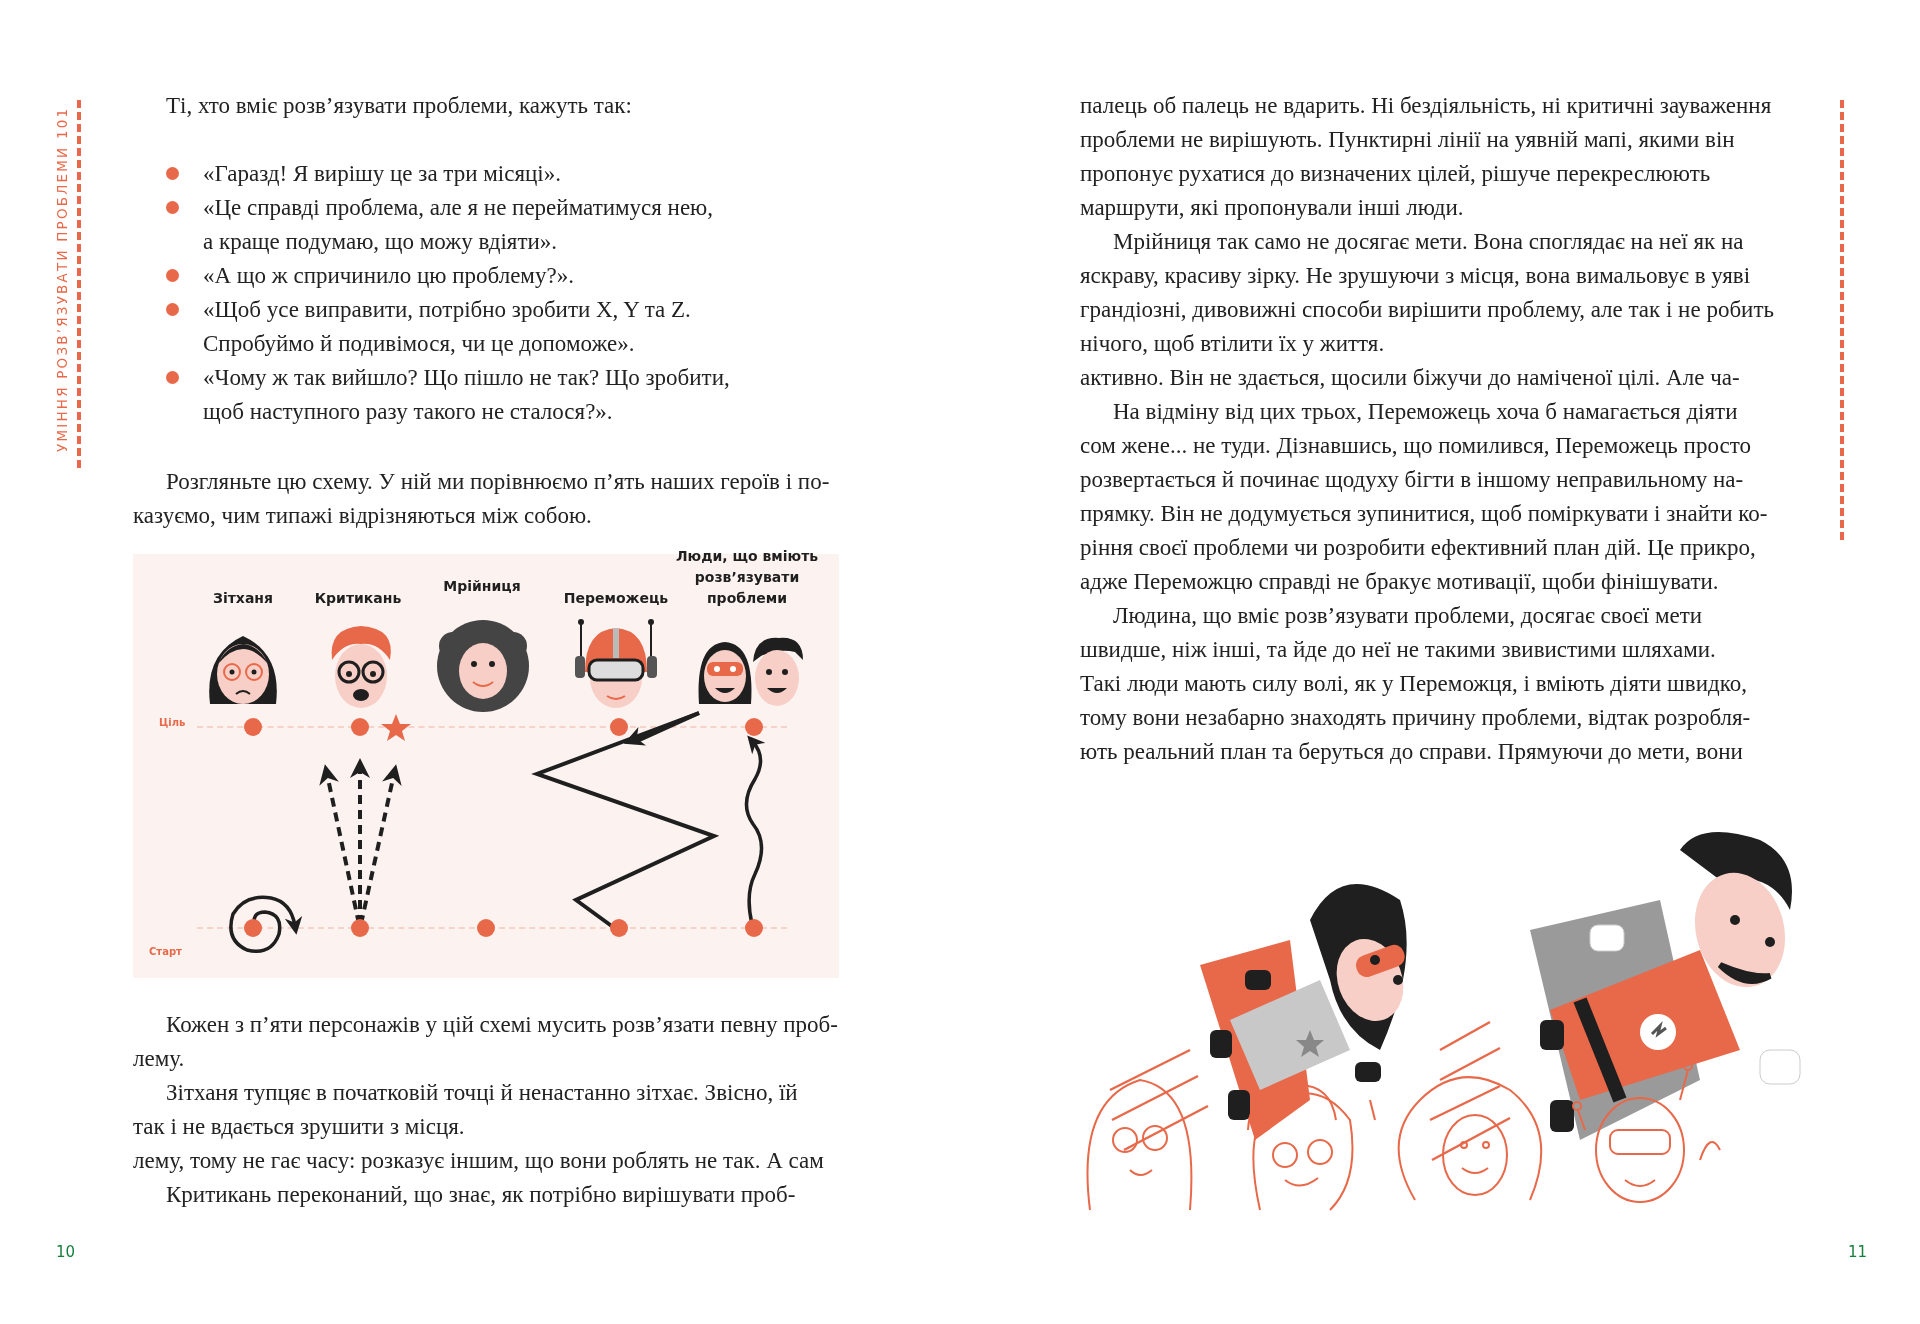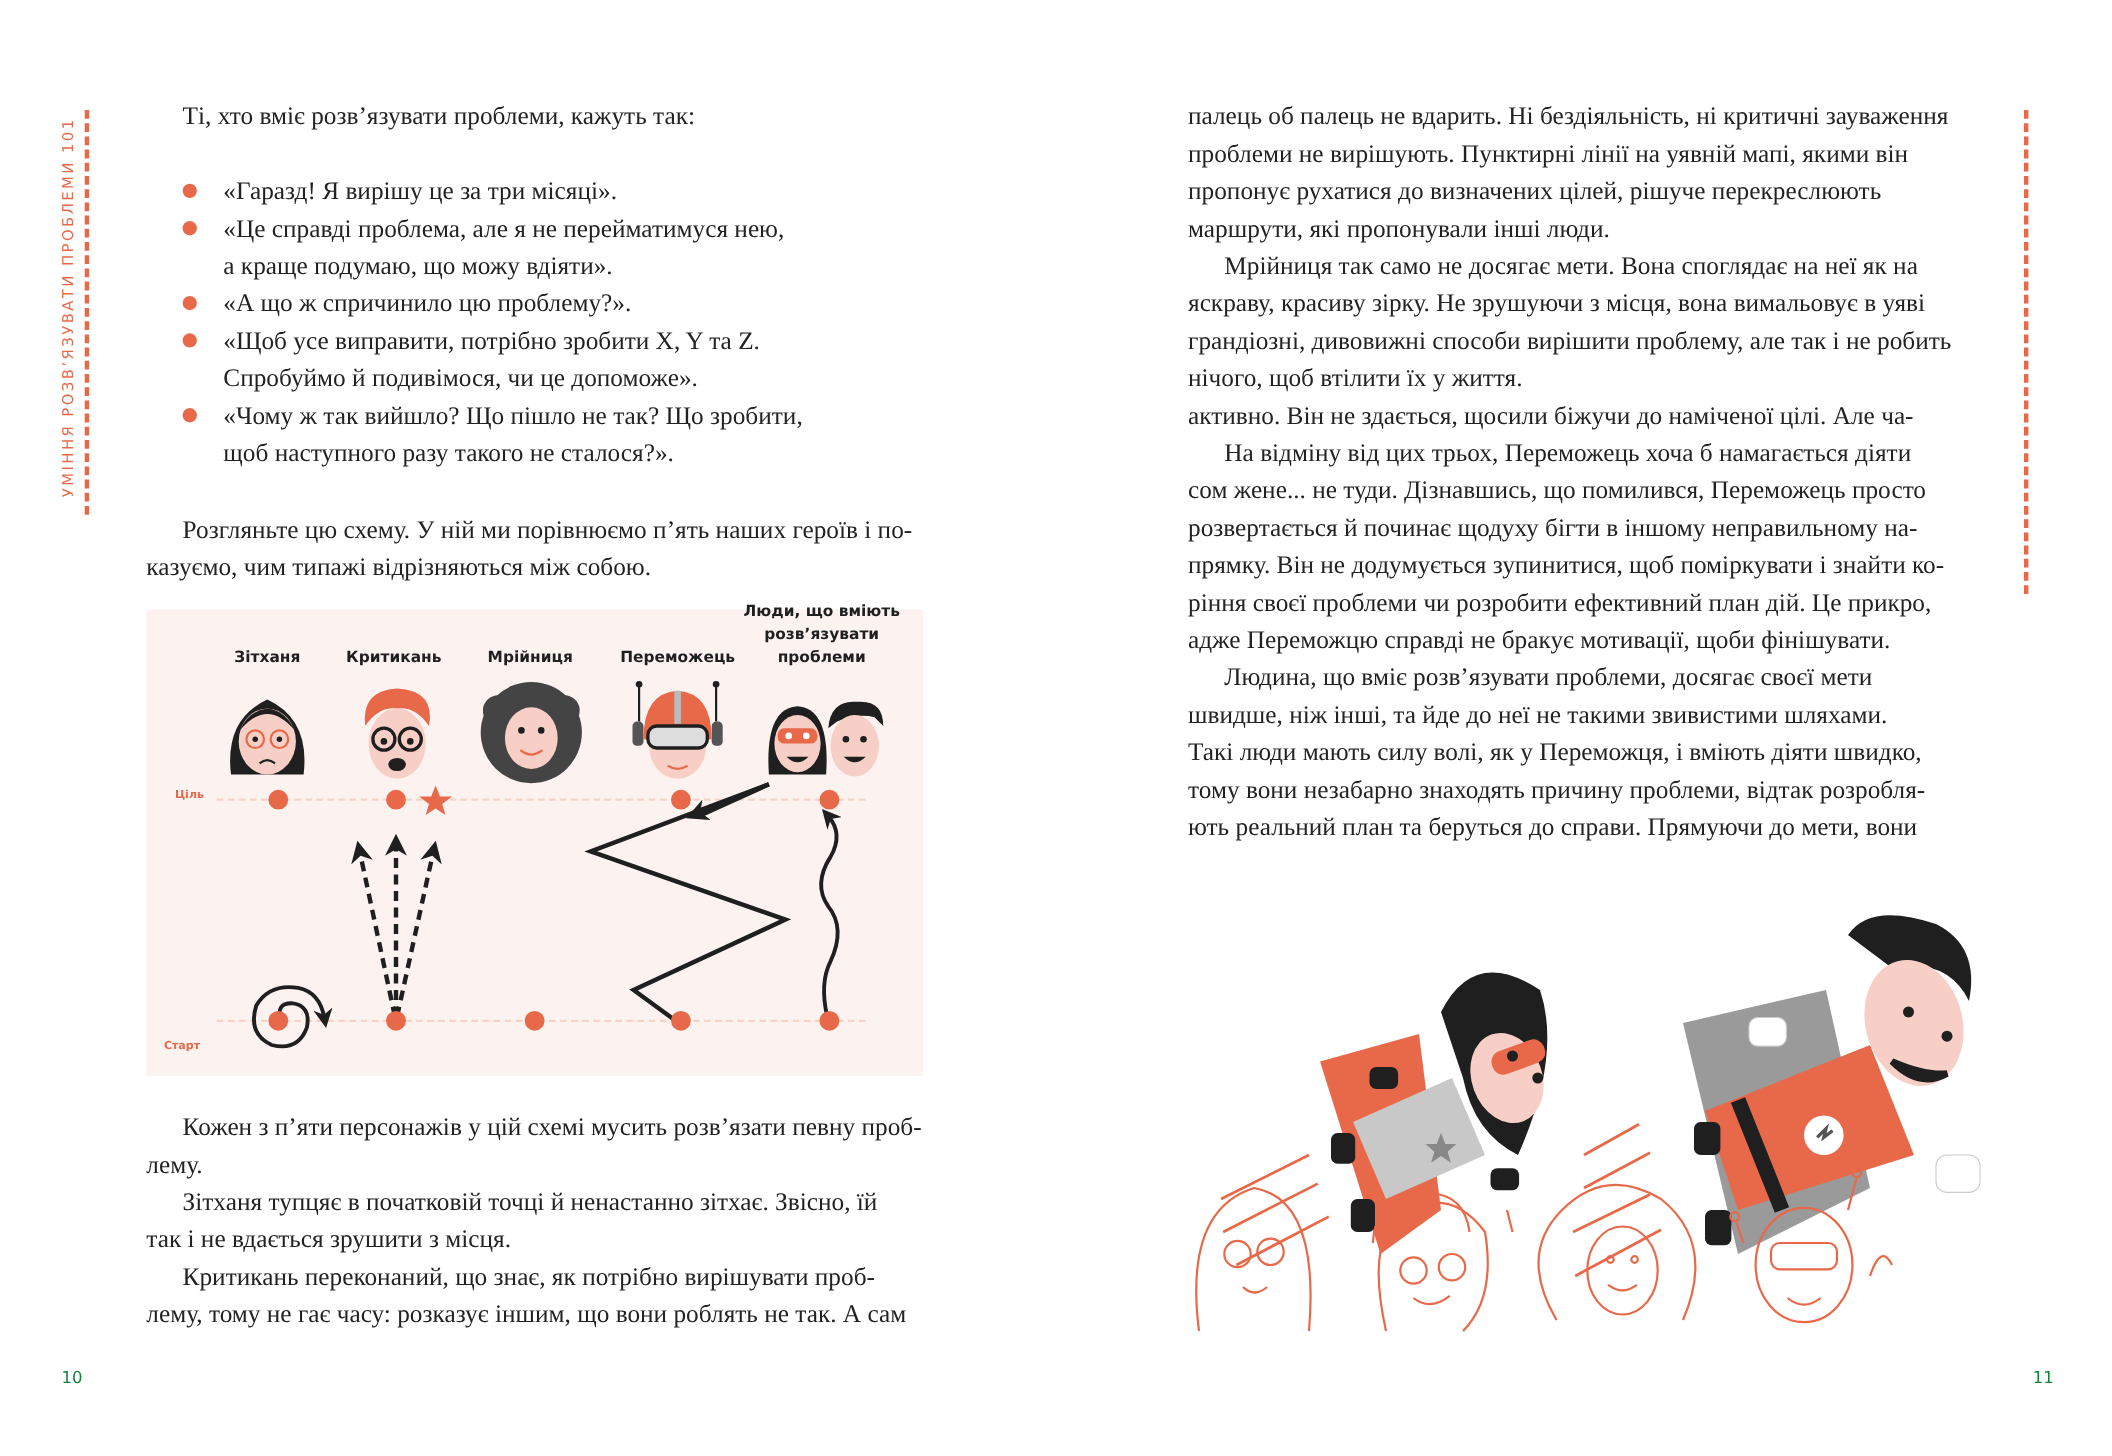--- a/index.html
+++ b/index.html
@@ -64,21 +64,21 @@
   </div>
 
   <div class="body-text" style="left:133px; top:465px;">
     <span class="ln ind">Розгляньте цю схему. У ній ми порівнюємо п’ять наших героїв і по-</span>
     <span class="ln">казуємо, чим типажі відрізняються між собою.</span>
   </div>
 
   <div class="diagram">
     <div class="hero-label" style="left:110px; top:34px;">Зітханя</div>
     <div class="hero-label" style="left:225px; top:34px;">Критикань</div>
-    <div class="hero-label" style="left:349px; top:34px;">Мрійниця</div>
+    <div class="hero-label" style="left:349px; top:22px;">Мрійниця</div>
     <div class="hero-label" style="left:483px; top:34px;">Переможець</div>
     <div class="hero-label" style="left:614px; top:-8px;">
       <div>Люди, що вміють</div>
       <div>розв’язувати</div>
       <div>проблеми</div>
     </div>
 
     <svg class="face" style="left:67px; top:70px;" width="86" height="90" viewBox="0 0 86 90">
       <path d="M10 80 Q4 30 43 12 Q82 30 76 80 Z" fill="#1f1f1f"></path>
       <ellipse cx="43" cy="50" rx="26" ry="30" fill="#F7CFC6"></ellipse>
@@ -170,22 +170,22 @@
     <div class="pt" style="left:353px; top:374px;"></div>
     <div class="pt" style="left:486px; top:374px;"></div>
     <div class="pt" style="left:621px; top:374px;"></div>
   </div>
 
   <div class="body-text" style="left:133px; top:1008px;">
     <span class="ln ind">Кожен з п’яти персонажів у цій схемі мусить розв’язати певну проб-</span>
     <span class="ln">лему.</span>
     <span class="ln ind">Зітханя тупцяє в початковій точці й ненастанно зітхає. Звісно, їй</span>
     <span class="ln">так і не вдається зрушити з місця.</span>
+    <span class="ln">лему, тому не гає часу: розказує іншим, що вони роблять не так. А сам</span>
     <span class="ln ind">Критикань переконаний, що знає, як потрібно вирішувати проб-</span>
-    <span class="ln">лему, тому не гає часу: розказує іншим, що вони роблять не так. А сам</span>
   </div>
 
   <div class="folio" style="left:56px;">10</div>
 </div>
 
 <div class="page page-right">
   <div class="body-text" style="left:120px; top:89px;">
     <span class="ln">палець об палець не вдарить. Ні бездіяльність, ні критичні зауваження</span>
     <span class="ln">проблеми не вирішують. Пунктирні лінії на уявній мапі, якими він</span>
     <span class="ln">пропонує рухатися до визначених цілей, рішуче перекреслюють</span>

